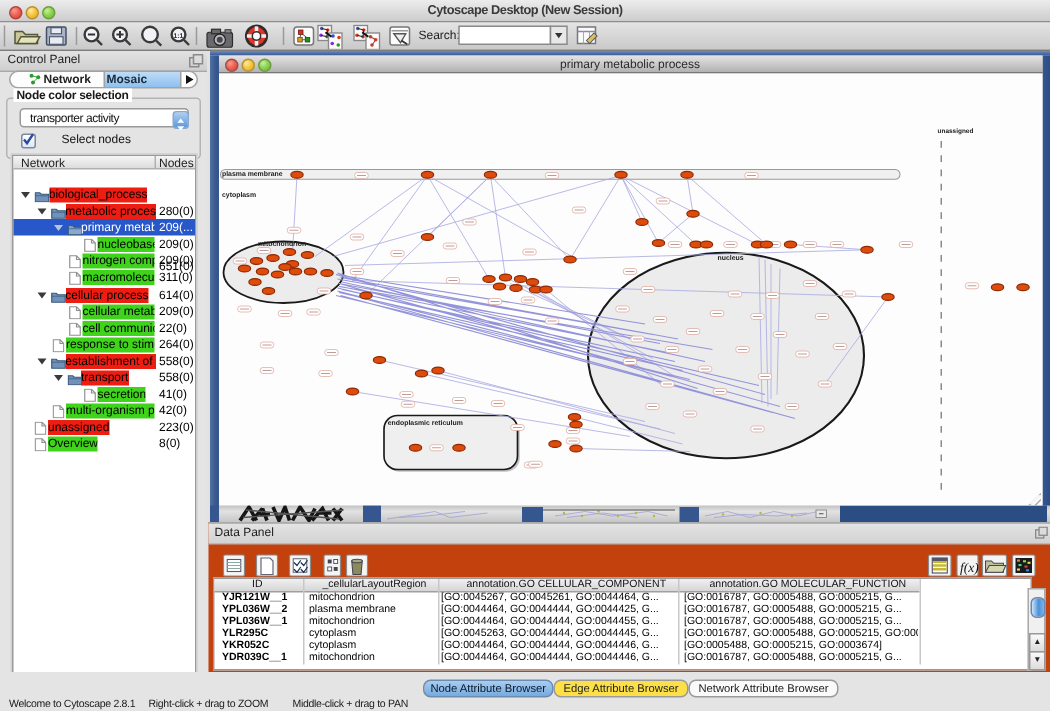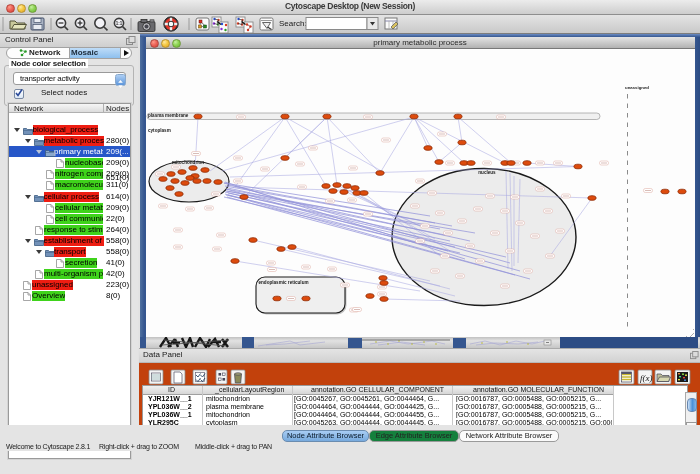--- a/index.html
+++ b/index.html
@@ -858,20 +858,20 @@
     </div>
   </div>
 
   <div class="abs" style="left:546px;top:43px;width:10px;height:53px;background:#f0f0f0;border:1px solid #aaa;">
     <div class="abs" style="left:0.5px;top:5px;width:8px;height:12px;border-radius:4px;background:linear-gradient(90deg,#cde2f8,#4a90d9 55%,#82b4e8);border:0.5px solid #6888b0;"></div>
     <div class="abs" style="left:0;top:29px;width:9px;height:11px;background:linear-gradient(#fafafa,#dcdcdc);border:0.5px solid #999;font-size:5.5px;text-align:center;color:#222;line-height:10px;">▲</div>
     <div class="abs" style="left:0;top:41px;width:9px;height:11px;background:linear-gradient(#fafafa,#dcdcdc);border:0.5px solid #999;font-size:5.5px;text-align:center;color:#222;line-height:10px;">▼</div>
   </div>
 </div>
 
-<div id="footer" class="abs" style="left:0;top:425px;width:700px;height:26px;background:#e4e4e4;">
+<div id="footer" class="abs" style="left:0;top:448px;width:700px;height:26px;background:#e4e4e4;">
   <div class="abs" style="left:282px;top:5px;width:85px;height:10px;background:linear-gradient(#a8cdf4,#77aadd);border:1px solid #6a8cb0;border-radius:5px;font-size:7.5px;color:#0a1a2a;line-height:10px;text-align:center;">Node Attribute Browser</div>
-  <div class="abs" style="left:369px;top:5px;width:88px;height:10px;background:#15803d;border:1px solid #9a9a9a;border-radius:5px;font-size:7.5px;color:#222;line-height:10px;text-align:center;">Edge Attribute Browser</div>
+  <div class="abs" style="left:369px;top:5px;width:88px;height:10px;background:#fde047;border:1px solid #9a9a9a;border-radius:5px;font-size:7.5px;color:#222;line-height:10px;text-align:center;">Edge Attribute Browser</div>
   <div class="abs" style="left:459px;top:5px;width:98px;height:10px;background:#fafafa;border:1px solid #9a9a9a;border-radius:5px;font-size:7.5px;color:#222;line-height:10px;text-align:center;">Network Attribute Browser</div>
   <div class="abs" style="left:6px;top:18px;font-size:7px;letter-spacing:-0.2px;color:#1a1a1a;">Welcome to Cytoscape 2.8.1</div>
   <div class="abs" style="left:99px;top:18px;font-size:7px;letter-spacing:-0.2px;color:#1a1a1a;">Right-click + drag to ZOOM</div>
   <div class="abs" style="left:195px;top:18px;font-size:7px;letter-spacing:-0.2px;color:#1a1a1a;">Middle-click + drag to PAN</div>
 </div>
 
 </body></html>

